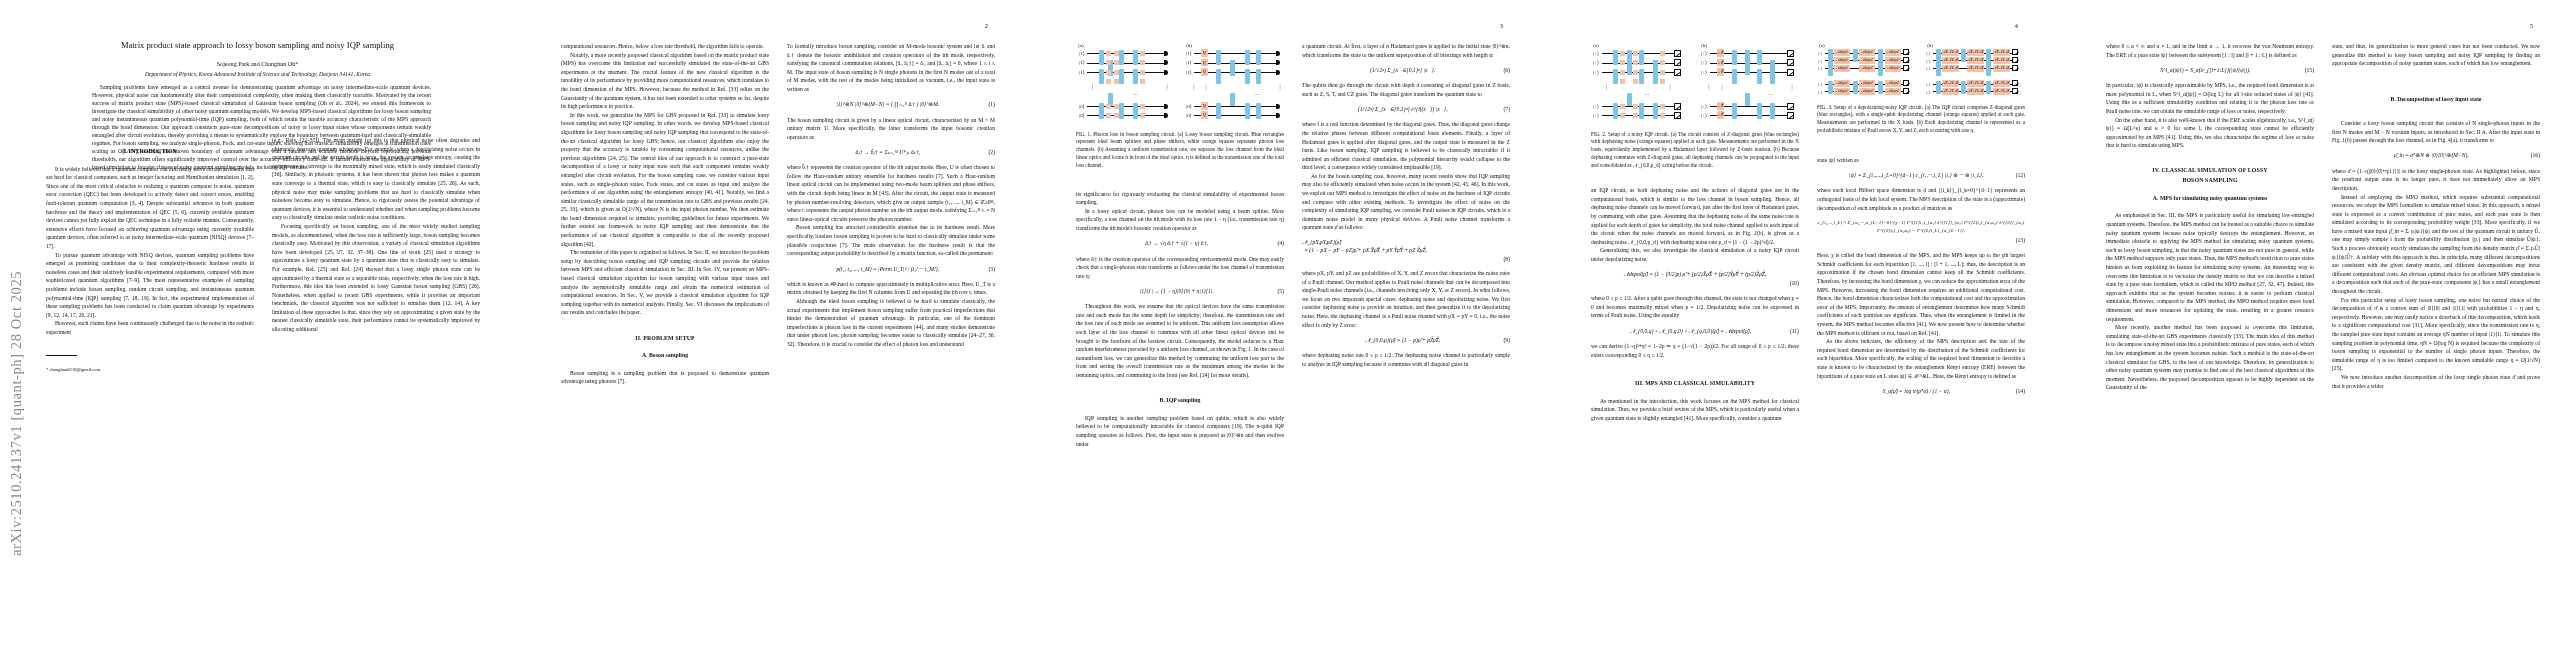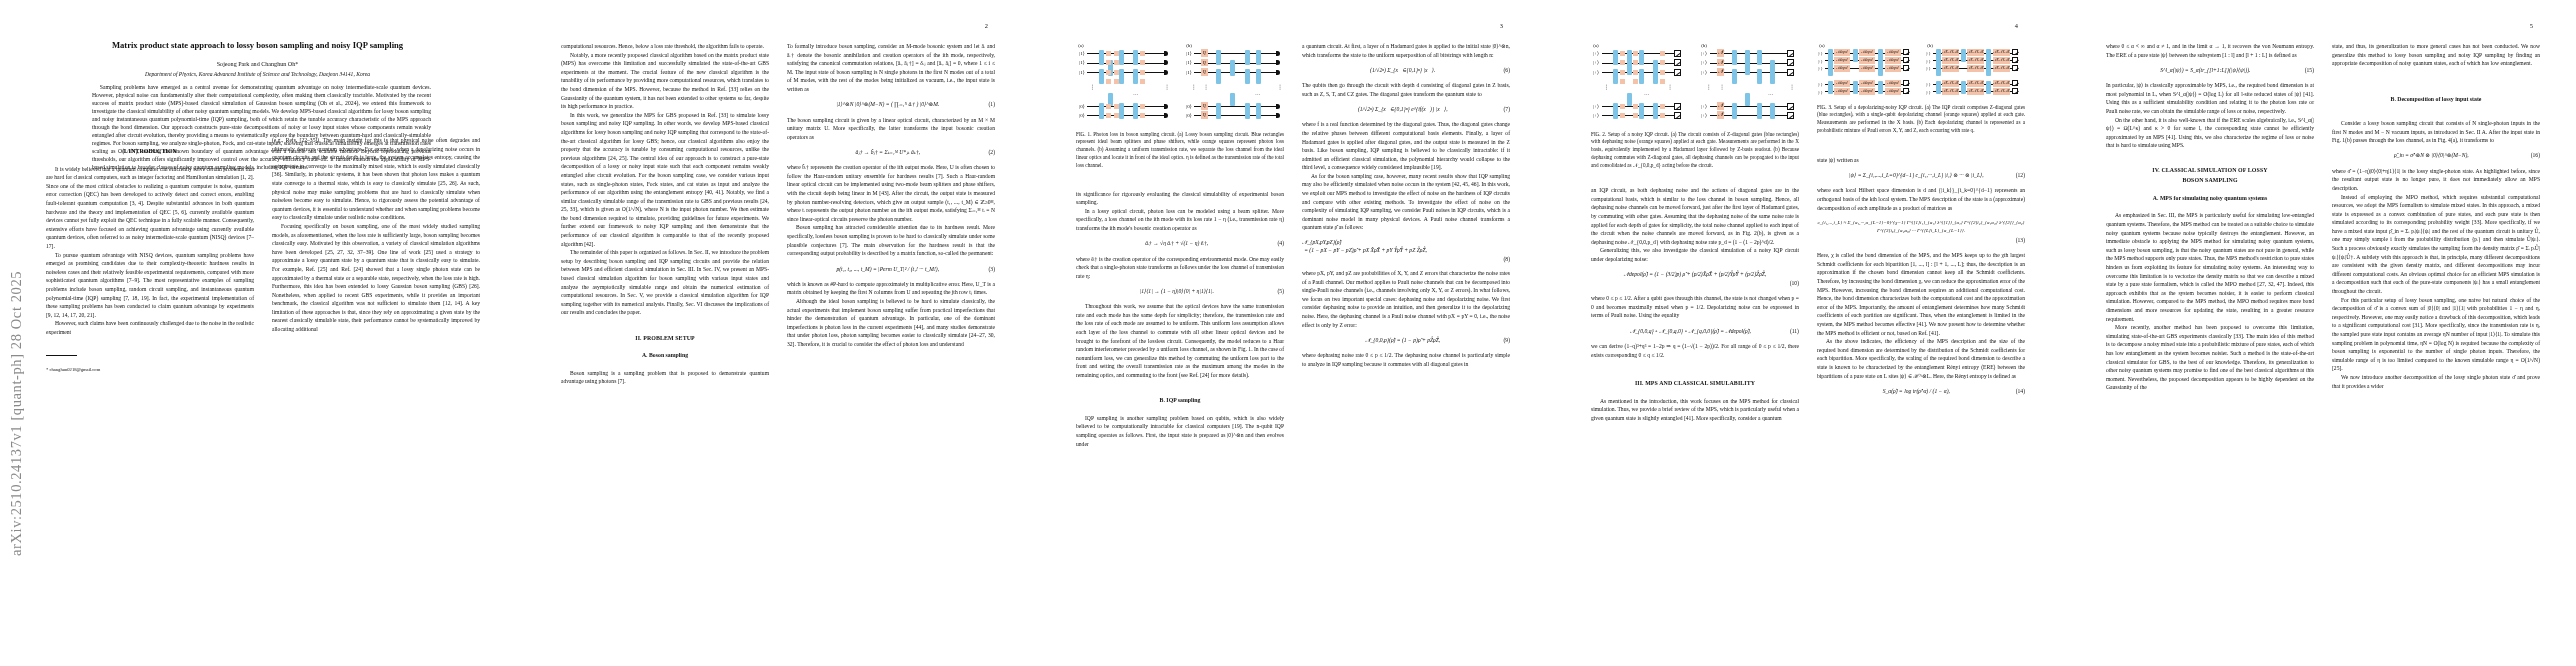--- a/index.html
+++ b/index.html
@@ -14,21 +14,21 @@
   .col p.noind { text-indent:0; }
   .sec { text-align:center; font-weight:bold; font-size:5.9px; margin:11px 0 9px; letter-spacing:0.1px; }
   .subsec { text-align:center; font-weight:bold; font-size:5.8px; margin:7.8px 0 9px; }
   .eq { display:flex; justify-content:space-between; align-items:center; margin:6.7px 0; font-style:italic; }
   .eq .eqbody { flex:1; text-align:center; }
   .eq .eqnum { font-style:normal; }
   .caption { font-size:5.2px; line-height:7.8px; text-align:justify; margin-top:5.6px; }
   .caption p { margin:0; text-indent:0; }
   .side-label { position:absolute; left:7.8px; top:556px; transform-origin:left top; transform:rotate(-90deg);
                 font-family:"Liberation Serif",serif; font-size:14.5px; color:#8a8a8a; letter-spacing:0.6px; white-space:nowrap; }
-  .title { position:absolute; top:40px; left:0; width:515px; text-align:center; font-size:8.6px; font-weight:bold; }
+  .title { position:absolute; top:40px; left:0; width:515px; text-align:center; font-size:8.6px; font-weight:normal; }
   .authors { position:absolute; top:61px; left:0; width:515px; text-align:center; font-size:6.1px; }
   .affil { position:absolute; top:71px; left:0; width:515px; text-align:center; font-size:5.6px; font-style:italic; }
   .abstract { position:absolute; top:83px; left:92px; width:339px; font-size:5.7px; line-height:8px; text-align:justify; text-indent:7.8px; }
   .p1cols { top:136px; }
   .footnote-rule { width:31px; border-top:0.6px solid #111; margin-top:19px; }
   .footnote { font-size:4.6px; margin-top:10px; }
   
   .figure { width:208px; }
   .fig-panels { display:flex; justify-content:space-between; }
   .panel { position:relative; width:100px; height:83px; }

